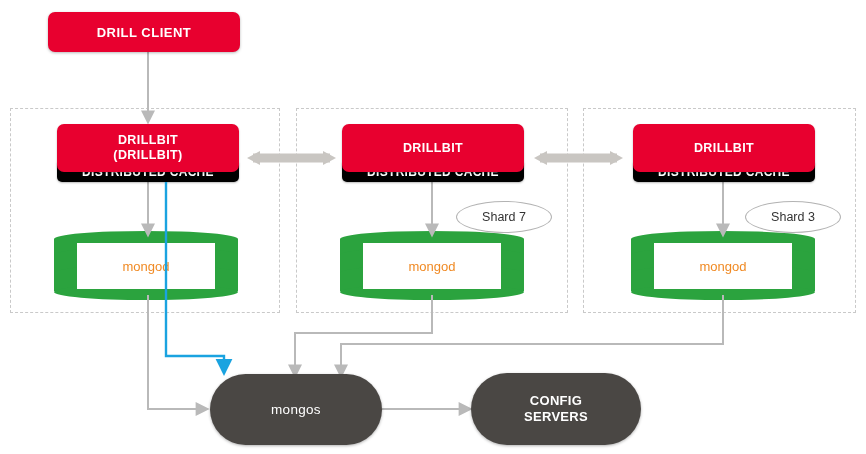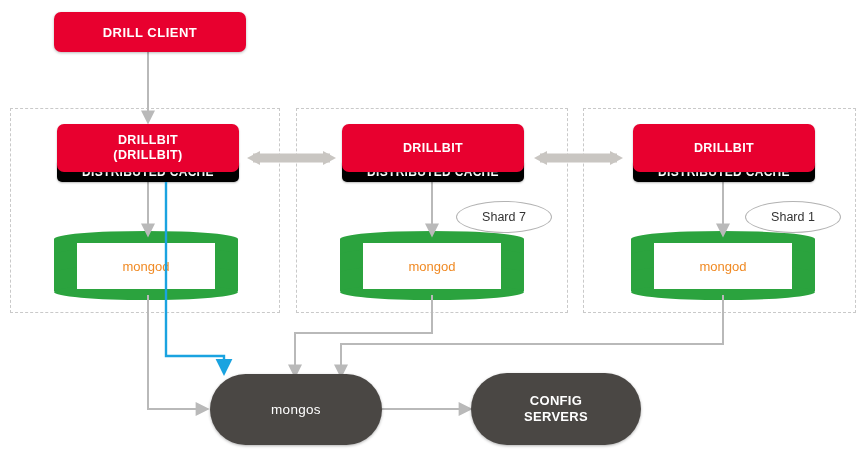--- a/index.html
+++ b/index.html
@@ -95,21 +95,21 @@
 
     <path d="M723,295 L723,344 L341,344 L341,372" stroke="#b9b9b9" stroke-width="2" fill="none" marker-end="url(#ah)"></path>
 
     <path d="M382,409 L466,409" stroke="#b9b9b9" stroke-width="2" fill="none" marker-end="url(#ah)"></path>
   </svg>
 
   <div class="group" style="left:10px;top:108px;width:270px;height:205px;"></div>
   <div class="group" style="left:296px;top:108px;width:272px;height:205px;"></div>
   <div class="group" style="left:583px;top:108px;width:273px;height:205px;"></div>
 
-  <div class="clientbox" style="left:54px;top:12px;width:192px;height:40px;">
+  <div class="clientbox" style="left:48px;top:12px;width:192px;height:40px;">
     <span>DRILL CLIENT</span>
   </div>
 
   <div class="unit" style="left:57px;top:124px;width:182px;height:58px;">
     <div class="drillbit">
       <span>
         <span>DRILLBIT</span><br>
         <span>(DRILLBIT)</span>
       </span>
     </div>
@@ -168,21 +168,21 @@
     <div class="disk" style="top:16px;"></div>
     <div class="band" style="top:24px;height:18px;"></div>
     <div class="disk" style="top:34px;"></div>
     <div class="band" style="top:42px;height:18px;"></div>
     <div class="disk" style="top:53px;"></div>
     <div class="label">
       <span>mongod</span>
     </div>
   </div>
   <div class="shard" style="left:745px;top:201px;">
-    <span>Shard 1</span>
+    <span>Shard 3</span>
   </div>
 
   <div class="pill" style="left:210px;top:374px;width:172px;height:71px;">
     <span>mongos</span>
   </div>
   <div class="pill bold" style="left:471px;top:373px;width:170px;height:72px;">
     <span>
       <span>CONFIG</span><br>
       <span>SERVERS</span>
     </span>

